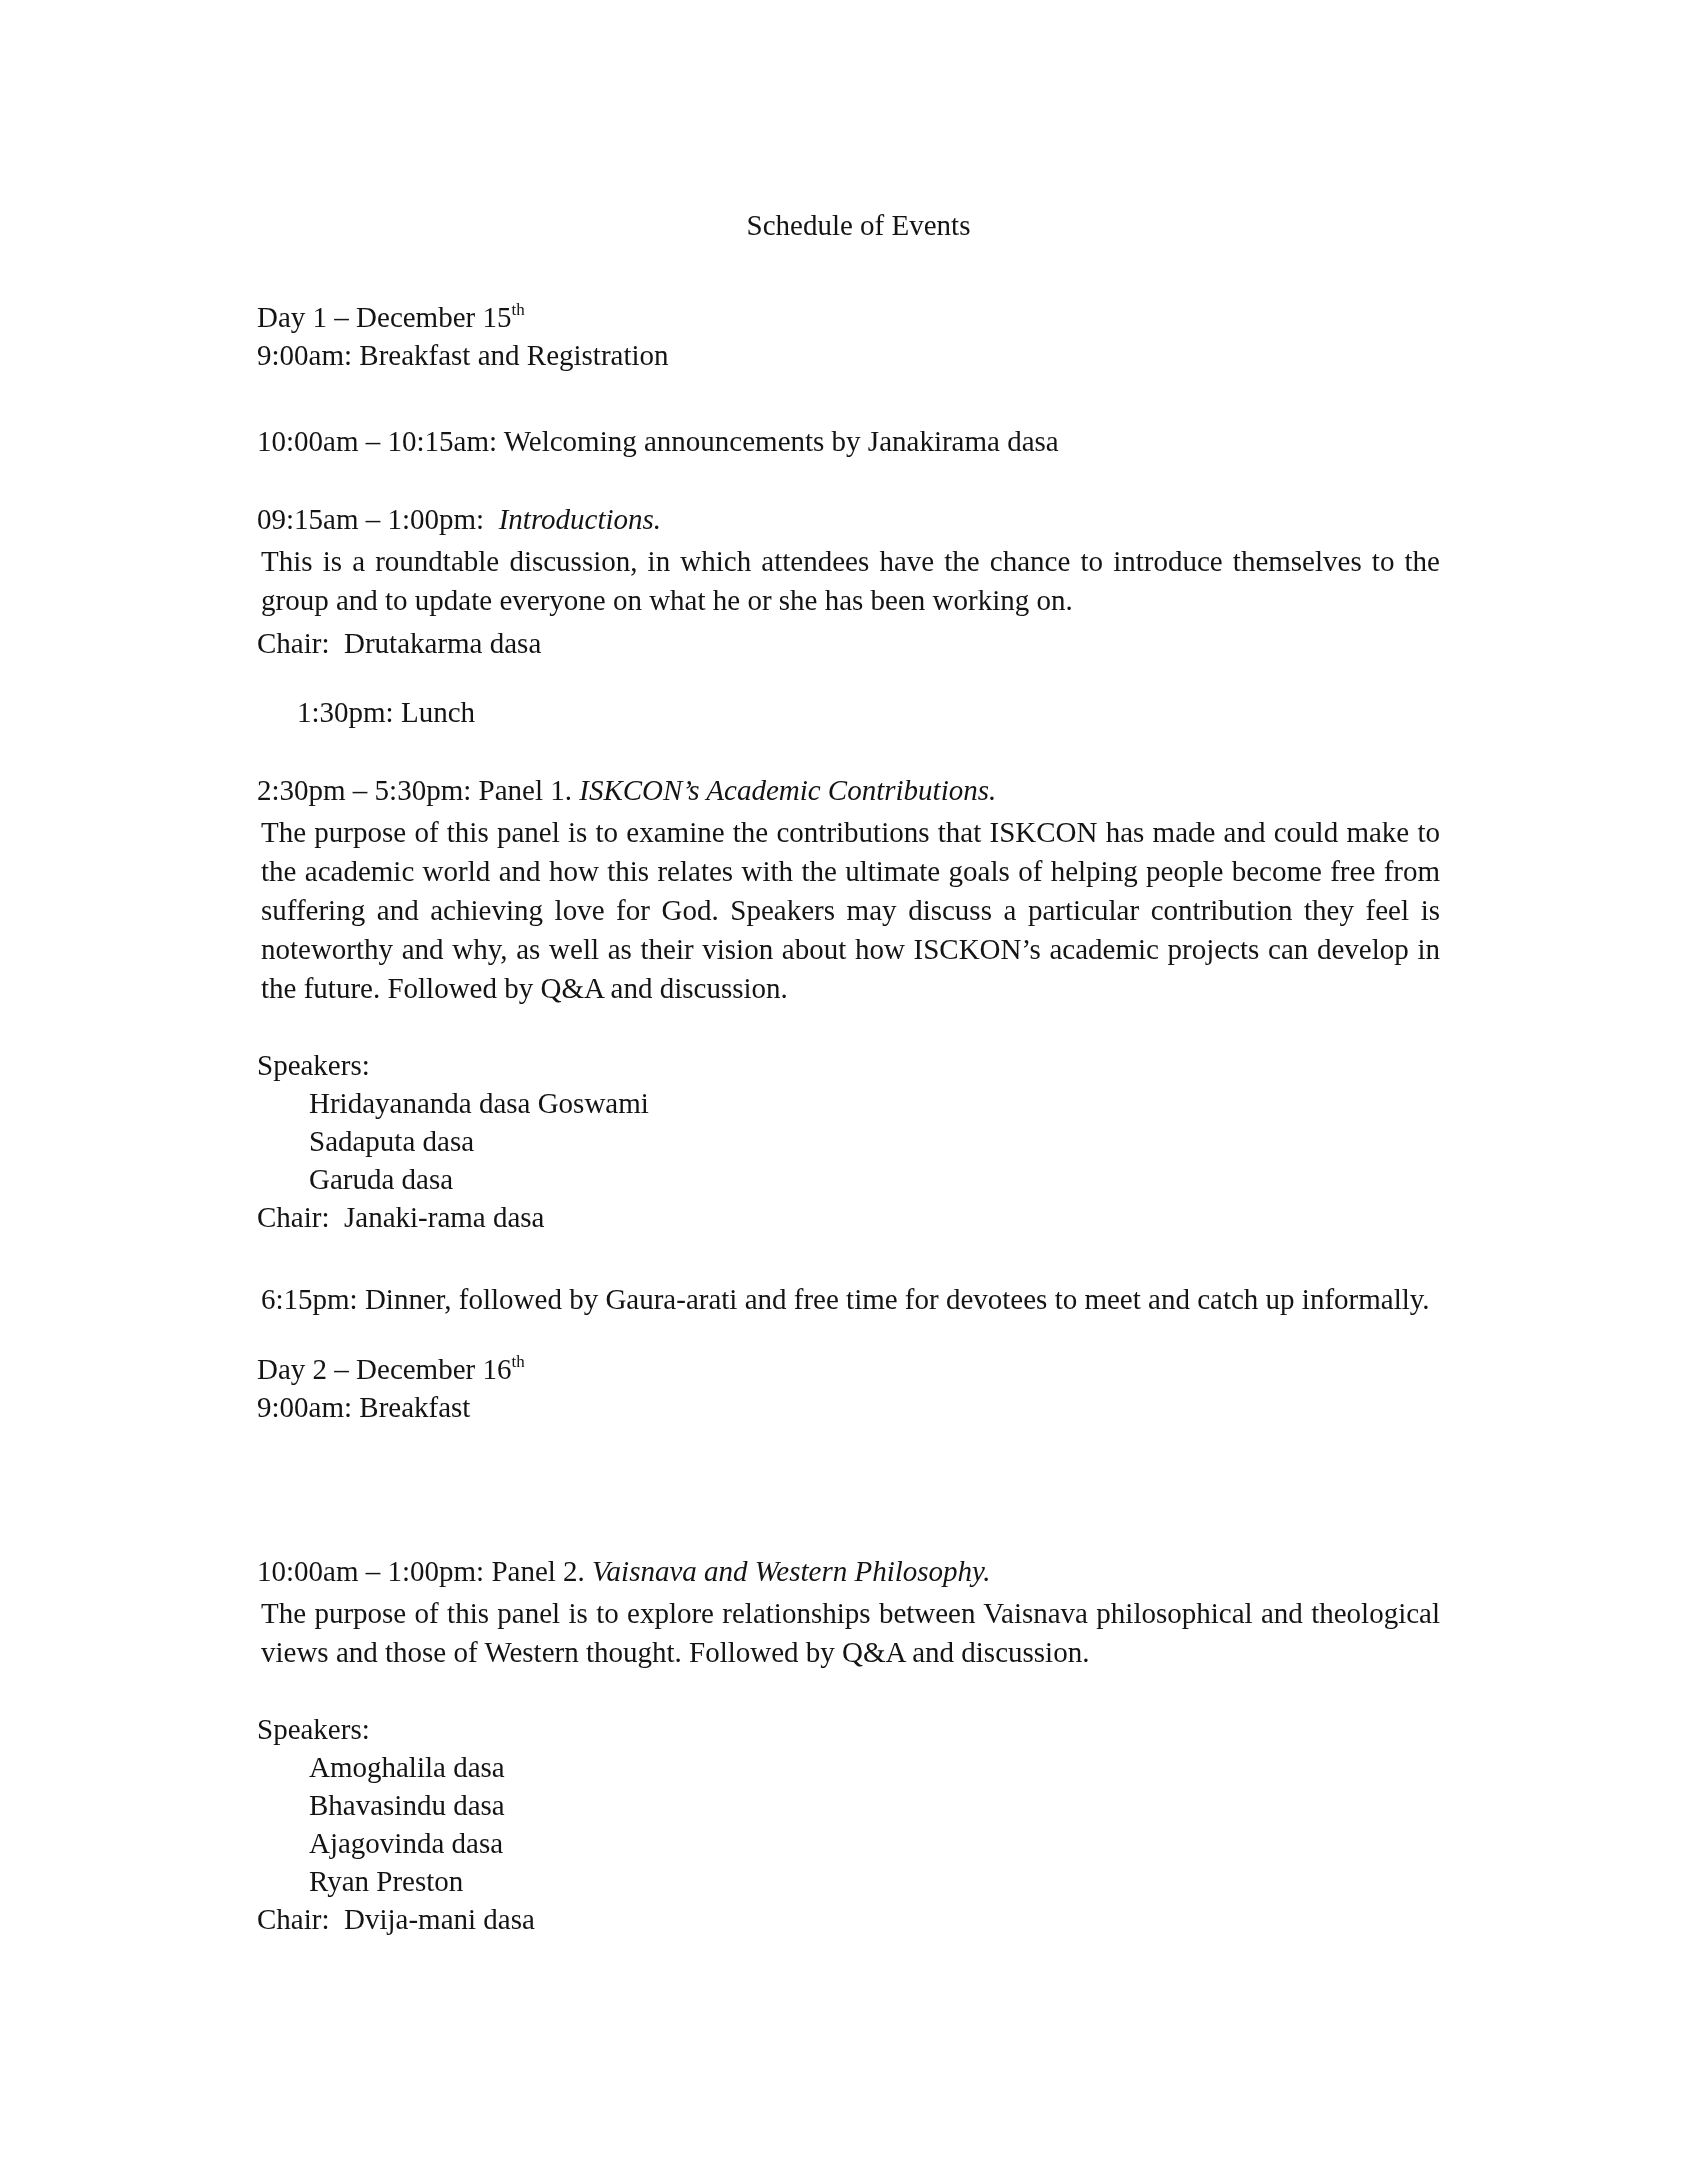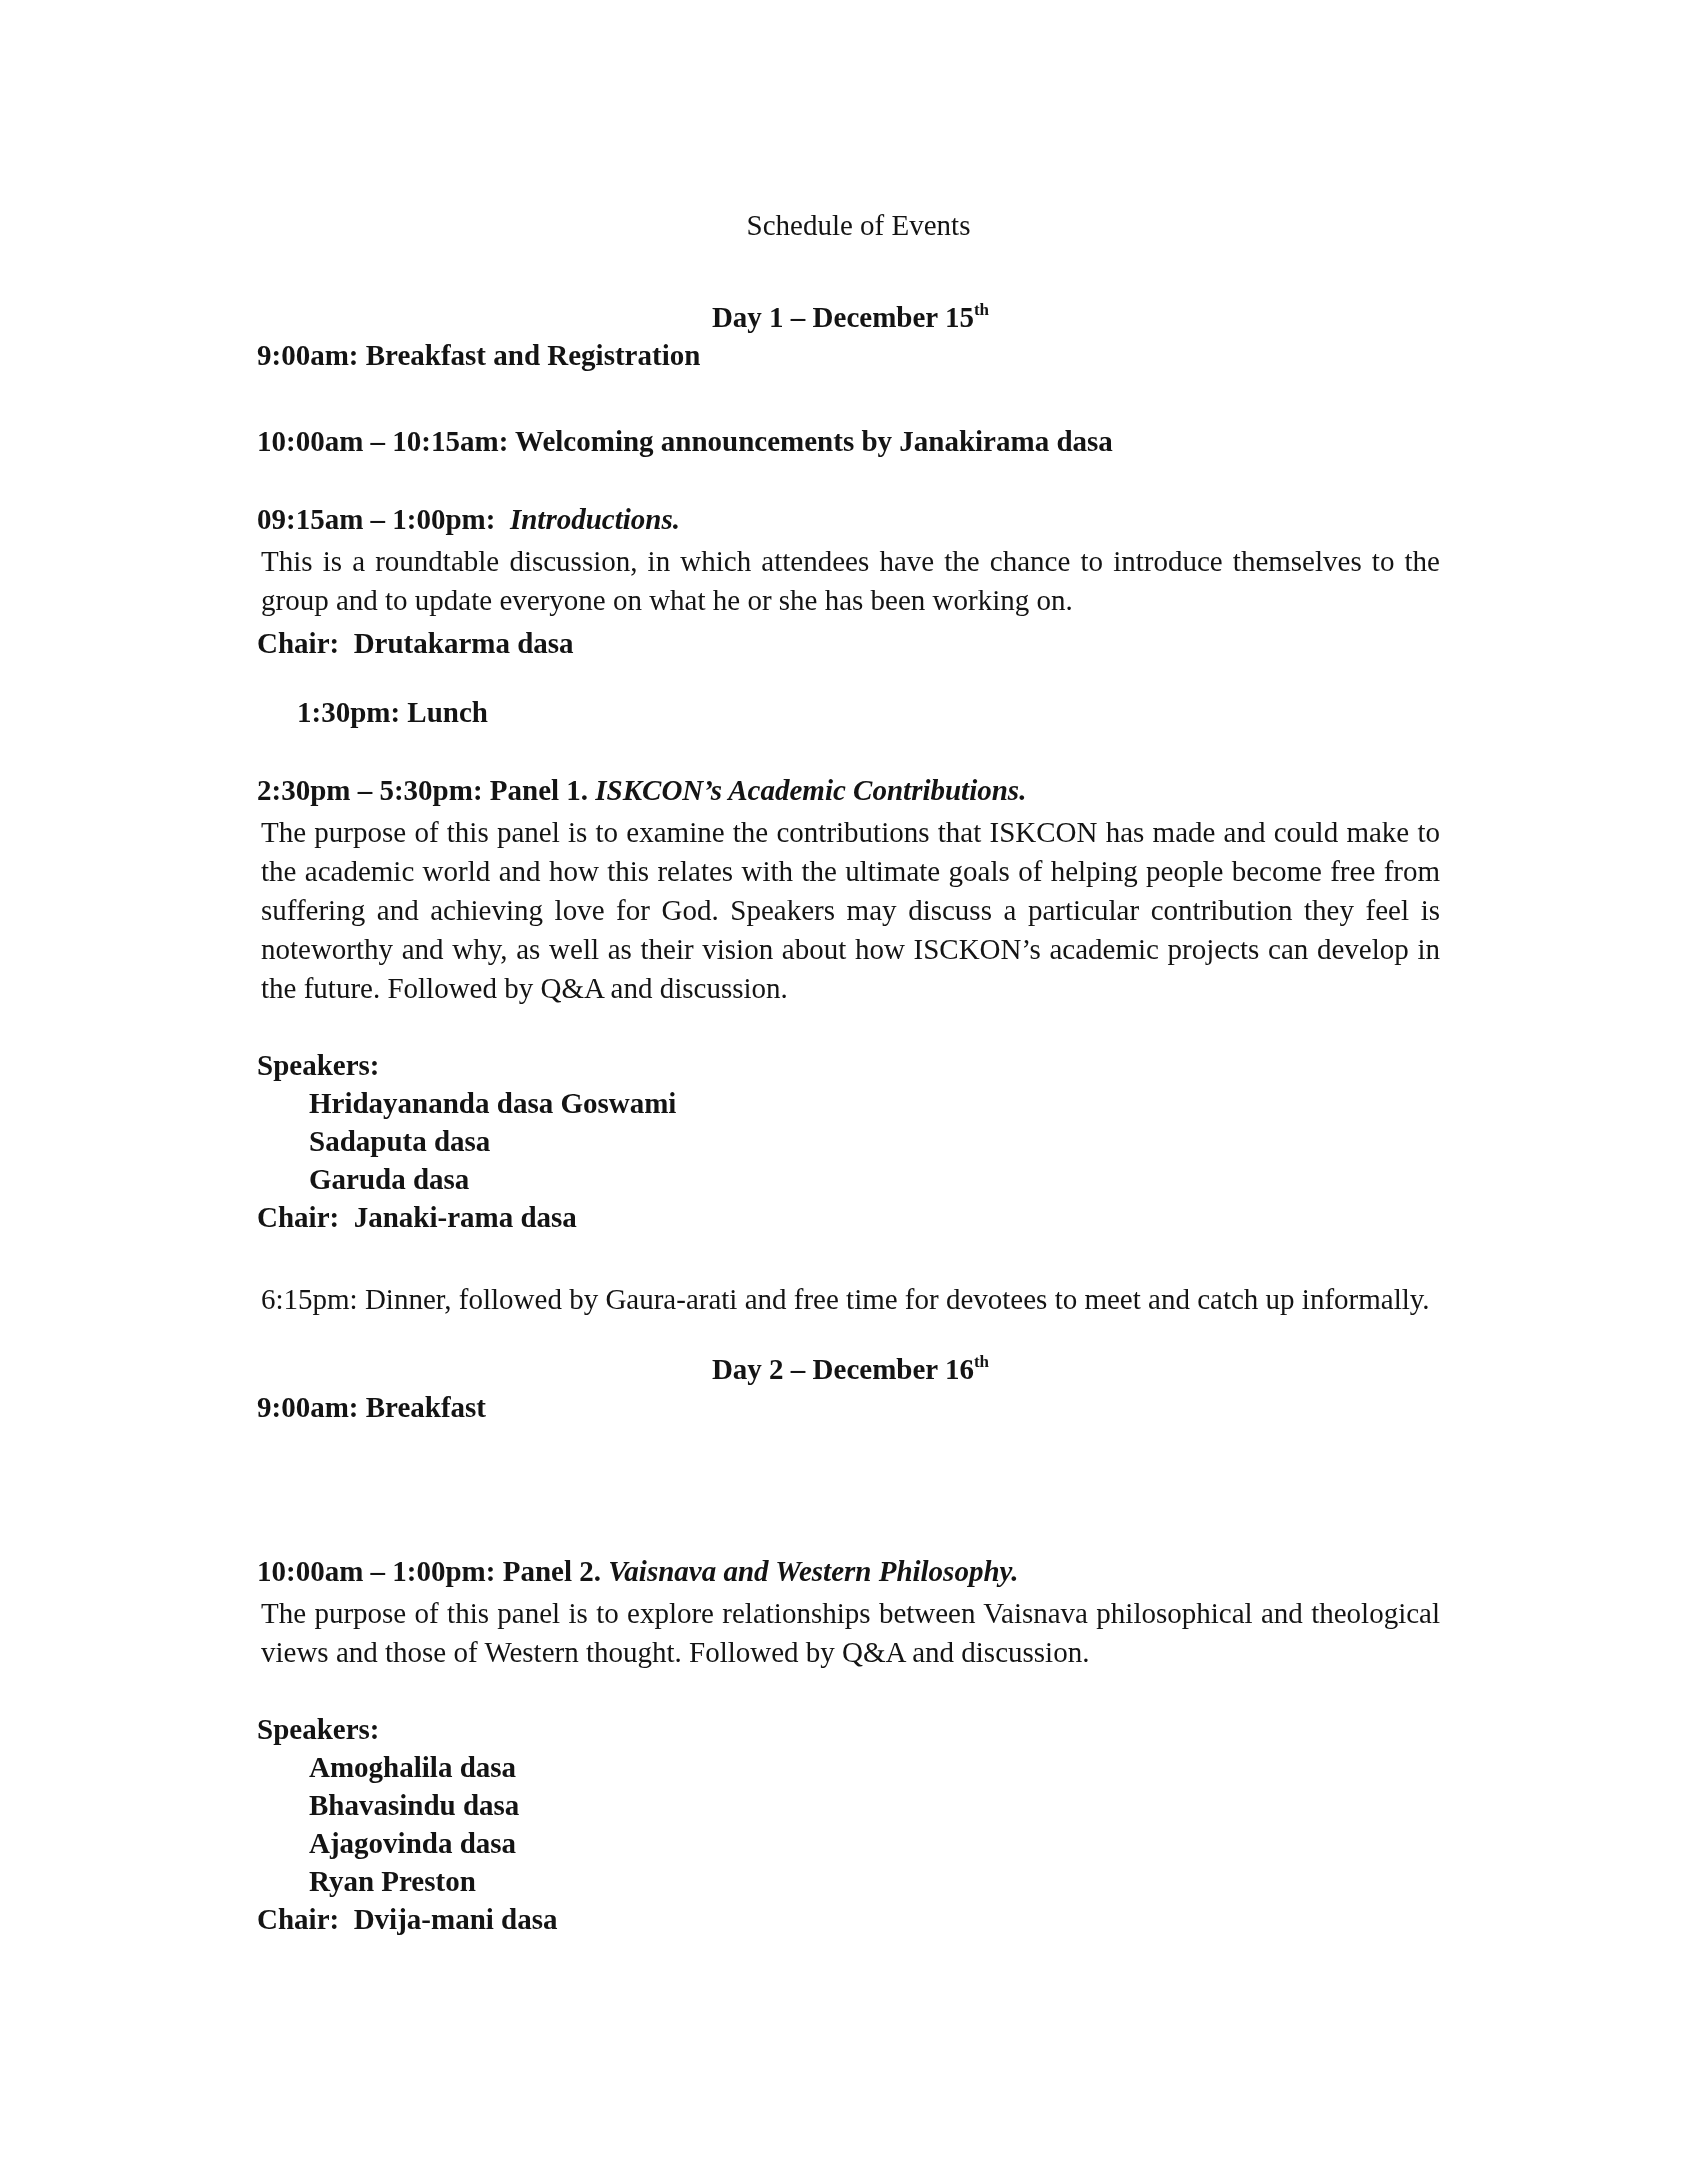--- a/index.html
+++ b/index.html
@@ -30,31 +30,30 @@
       font-size: 29px;
       line-height: 38px;
       margin: 8px;
       font-weight: normal;
     }
     .line {
       font-size: 29px;
       line-height: 38px;
       margin: 0;
       white-space: nowrap;
-      font-weight: bold;
     }
     .para {
       font-size: 29px;
       line-height: 39px;
       margin: 4px;
       text-align: justify;
       text-align-last: left;
     }
     .indent { padding-left: 52px; }
-    .day-heading { font-weight: bold; text-align: center; }
+    .day-heading { font-weight: normal; }
     .day-heading sup { font-size: 17px; line-height: 0; vertical-align: 12px; }
     .italic { font-style: italic; }
     .block { position: absolute; left: 0; width: 1187px; }
   </style>
 </head>
 <body>
 
 <div class="page">
 
   <h1 class="title">Schedule of Events</h1>

